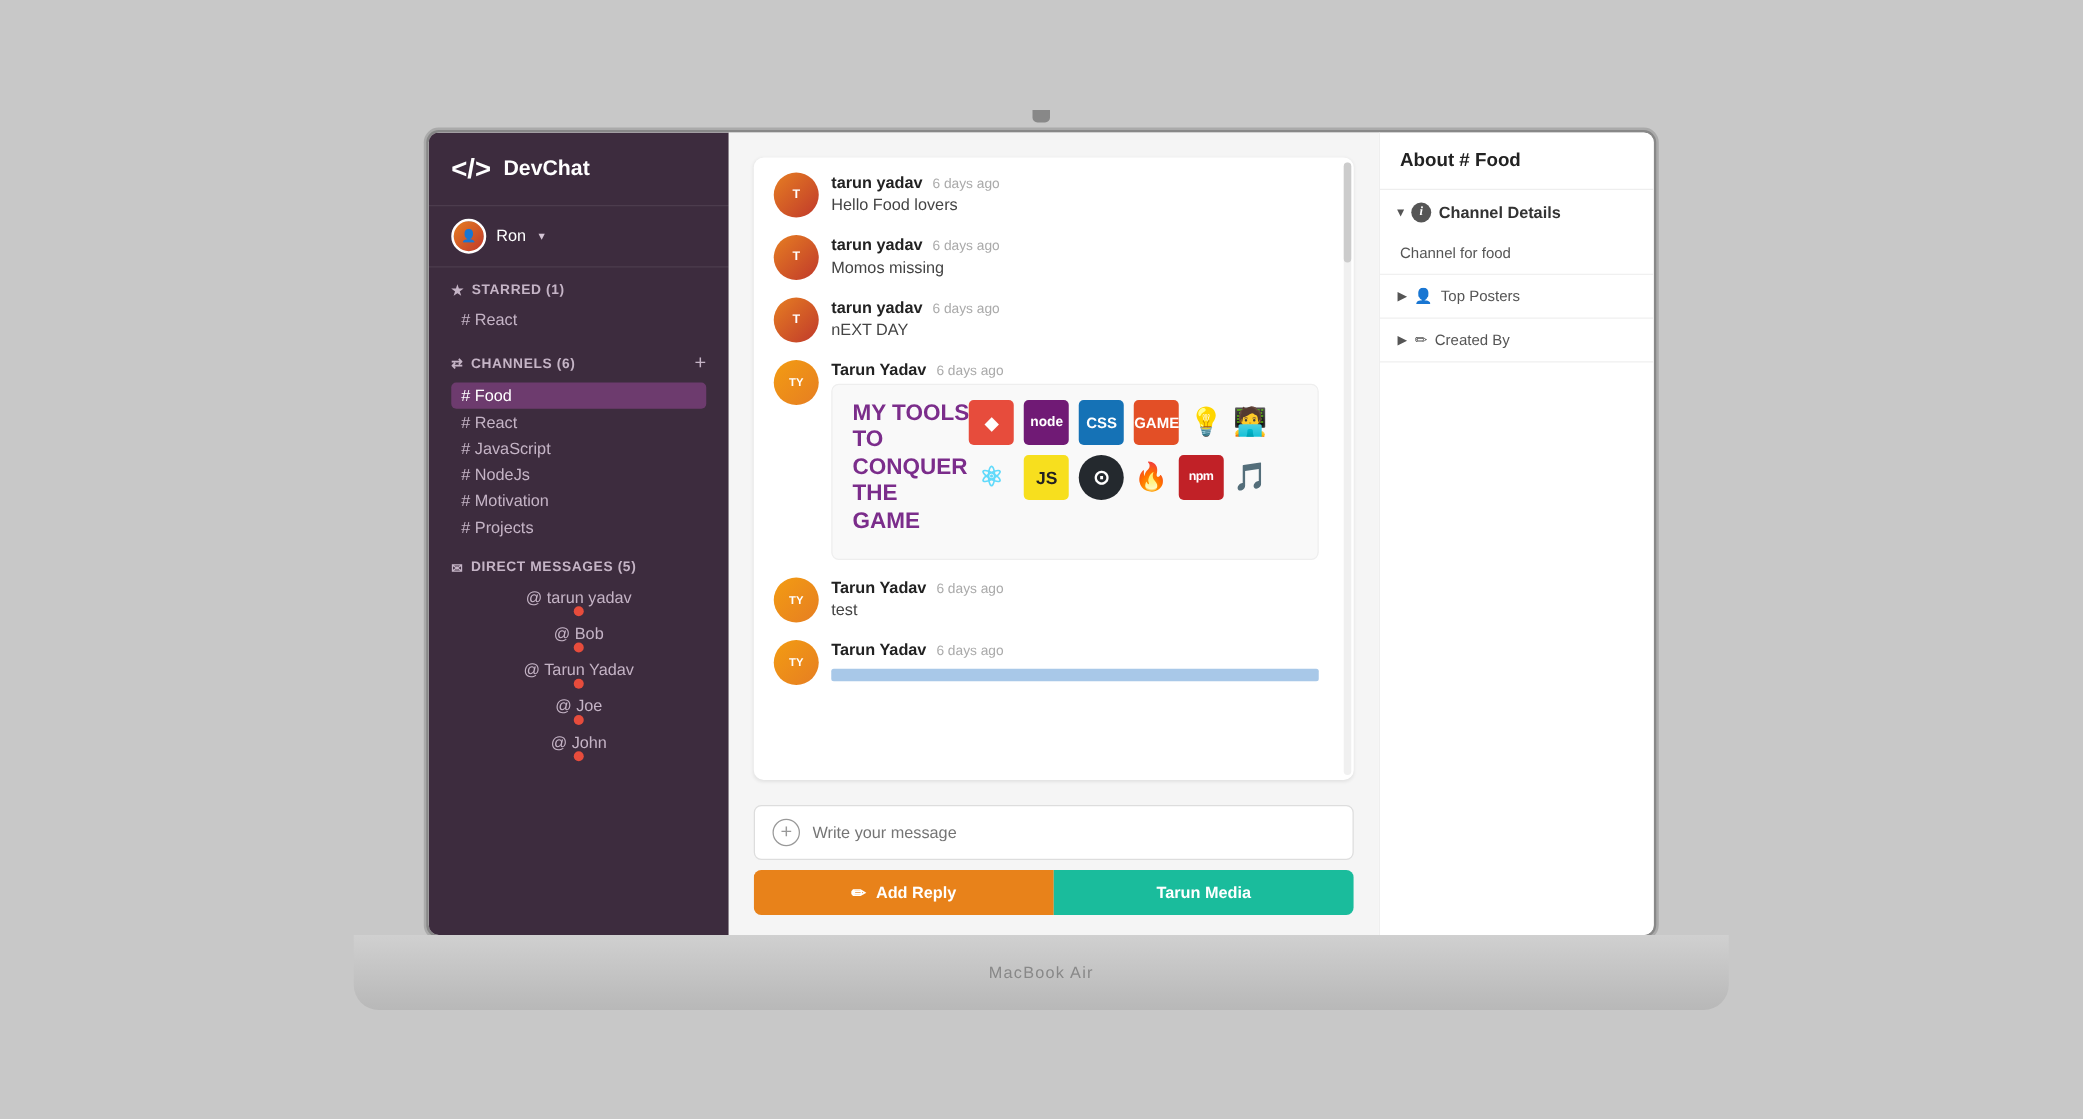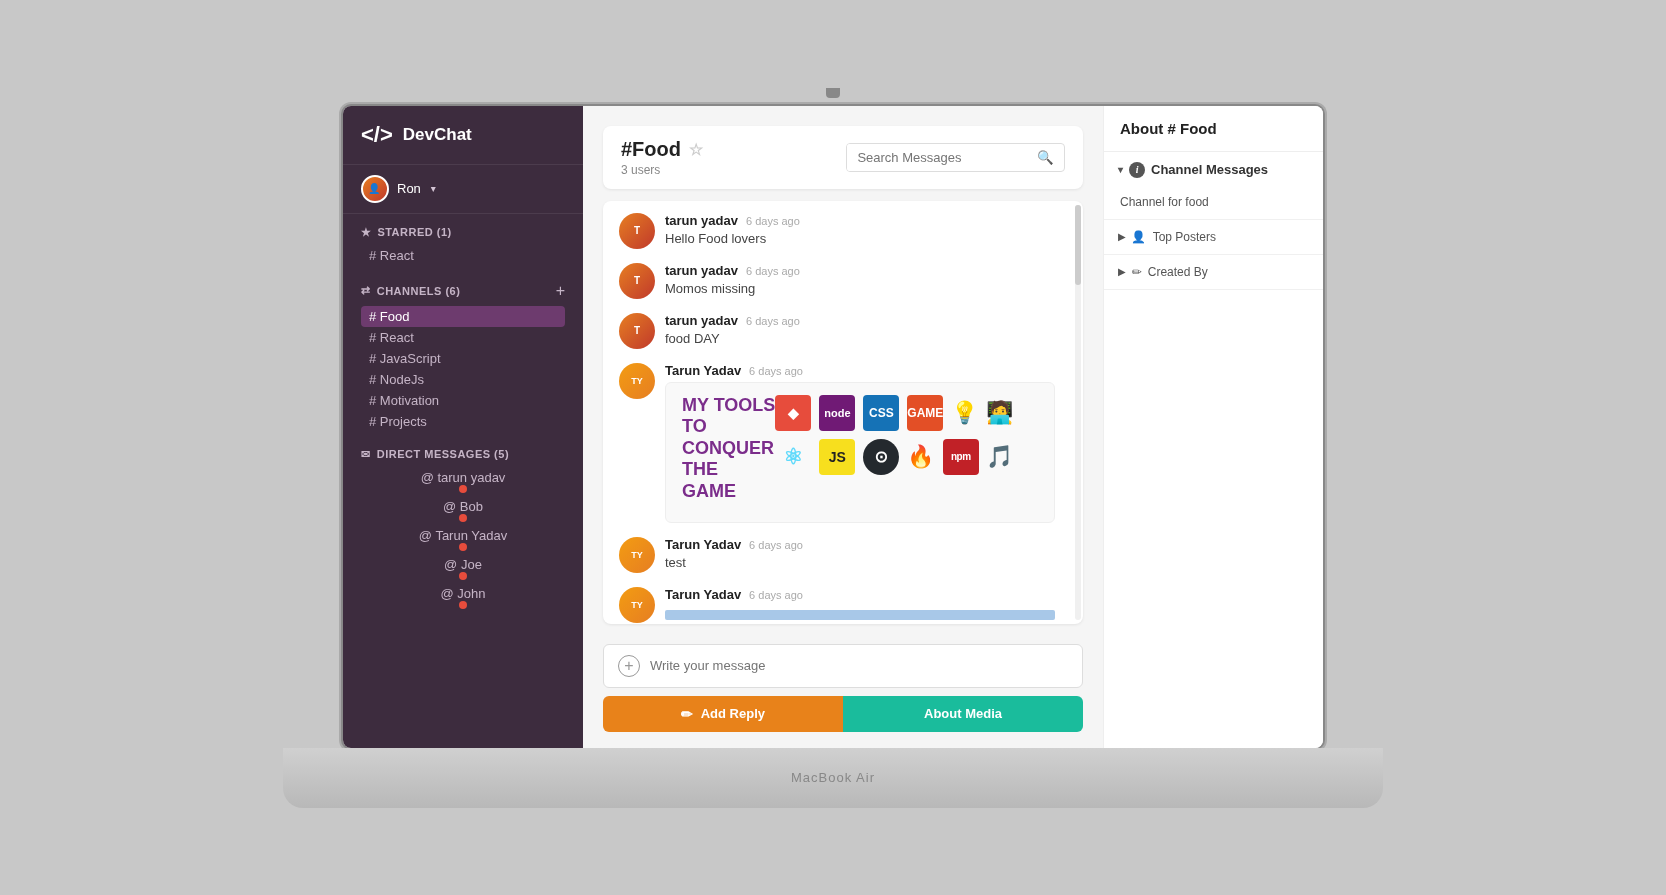--- a/index.html
+++ b/index.html
@@ -650,35 +650,20 @@
             <span>@ John</span>
           </div>
           <div class="dm-badge"></div>
         </div>
       </div>
     </div>
 
     <div class="main-content">
       <div class="chat-area">
 
-        <div class="channel-header">
-          <div class="channel-title-block">
-            <div class="channel-title">
-              <span>#Food</span>
-              <span class="star-icon">☆</span>
-            </div>
-            <div class="channel-subtitle">3 users</div>
-          </div>
-          <div class="search-box">
-            <input class="search-input" type="text" placeholder="Search Messages" style="">
-            <button class="search-button">
-              <span>🔍</span>
-            </button>
-          </div>
-        </div>
 
         <div class="messages-container">
           <div class="messages-scroll">
             <div class="messages-list">
 
               <div class="message-row">
                 <div class="msg-avatar msg-avatar-tarun">
                   <span style="font-size:10px; color:#fff;">T</span>
                 </div>
                 <div class="msg-body">
@@ -705,21 +690,21 @@
 
               <div class="message-row">
                 <div class="msg-avatar msg-avatar-tarun">
                   <span style="font-size:10px; color:#fff;">T</span>
                 </div>
                 <div class="msg-body">
                   <div class="msg-header">
                     <span class="msg-username">tarun yadav</span>
                     <span class="msg-time">6 days ago</span>
                   </div>
-                  <div class="msg-text">food DAY</div>
+                  <div class="msg-text">nEXT DAY</div>
                 </div>
               </div>
 
               <div class="message-row">
                 <div class="msg-avatar msg-avatar-tarun" style="background: linear-gradient(135deg, #f39c12, #e67e22);">
                   <span style="font-size:9px; color:#fff; font-weight:bold;">TY</span>
                 </div>
                 <div class="msg-body">
                   <div class="msg-header">
                     <span class="msg-username">Tarun Yadav</span>
@@ -802,35 +787,35 @@
       <div class="bottom-bar">
         <div class="message-input-row">
           <div class="plus-btn">+</div>
           <input class="message-input" type="text" placeholder="Write your message" style="">
         </div>
         <div class="action-buttons">
           <button class="btn-reply">
             <span style="font-size:14px;">✏</span>
             <span>Add Reply</span>
           </button>
-          <button class="btn-upload">About Media</button>
+          <button class="btn-upload">Tarun Media</button>
         </div>
       </div>
     </div>
 
     <div class="right-panel">
       <div class="right-panel-header">
         <div class="right-panel-title">About # Food</div>
       </div>
 
       <div class="right-panel-section">
         <div class="right-panel-section-header">
           <span class="collapse-icon">▾</span>
           <div class="info-icon">i</div>
-          <span>Channel Messages</span>
+          <span>Channel Details</span>
         </div>
         <div class="right-panel-section-content">Channel for food</div>
       </div>
 
       <div class="right-panel-subsection">
         <div class="right-panel-subsection-header">
           <span class="collapse-icon">▶</span>
           <span class="right-panel-subsection-icon">👤</span>
           <span>Top Posters</span>
         </div>

